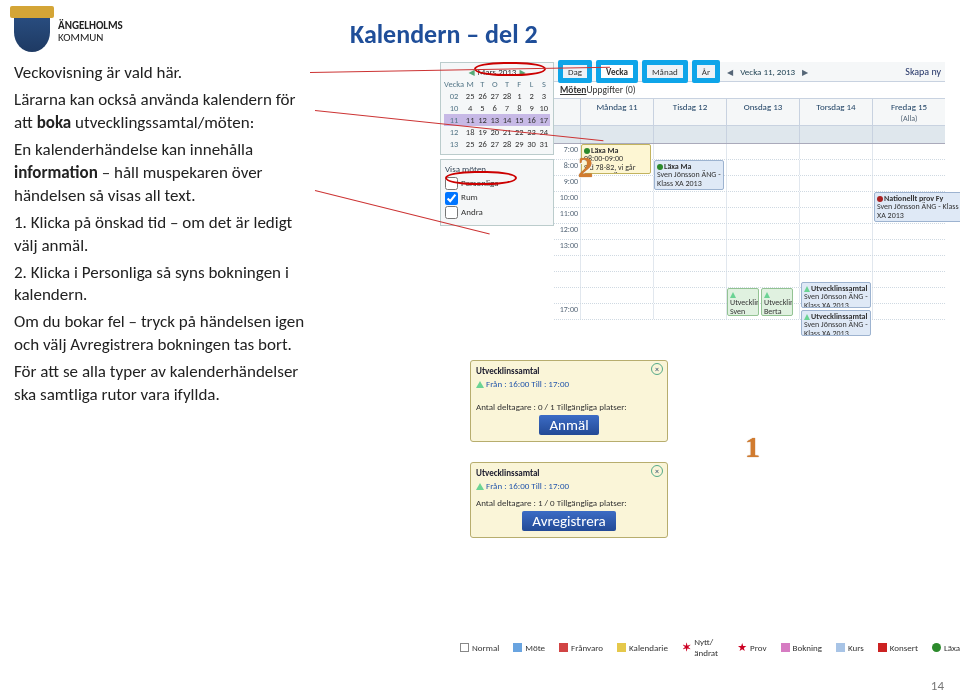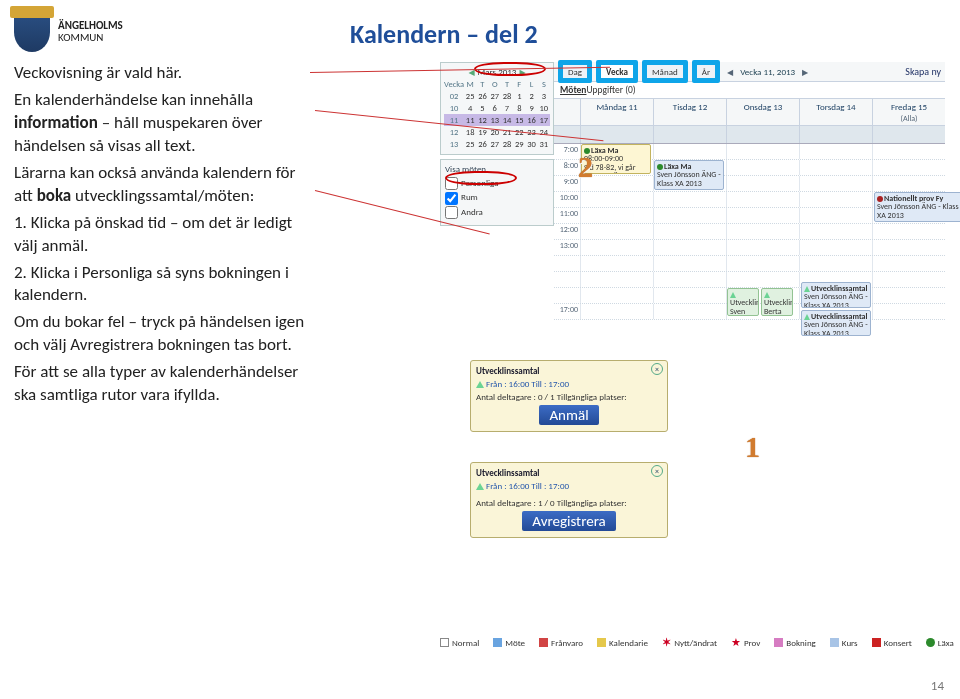--- a/index.html
+++ b/index.html
@@ -76,21 +76,21 @@
   
   .pop { position: absolute; width: 198px; background: #faf5d8; border: 1px solid #b7ad6e; border-radius: 3px; font-size: 9px; padding: 4px 5px 6px; }
   .pop .x { position: absolute; top: 2px; right: 4px; width: 12px; height: 12px; border: 1px solid #5a8; border-radius: 50%; font-size: 8px; line-height: 10px; text-align: center; color: #246; cursor: pointer; }
   .pop .tri { display: inline-block; width: 0; height: 0; border-left: 4px solid transparent; border-right: 4px solid transparent; border-bottom: 7px solid #6bd394; vertical-align: middle; margin-right: 2px; }
   .pop .blue { color: #2255aa; }
   .pop .btn { display: inline-block; background: linear-gradient(#3c6cc5,#234a96); color: #fff; padding: 1px 10px; border-radius: 2px; font-size: 15px; cursor: pointer; }
   .pop .cent { text-align: center; margin-top: 3px; }
   .pop-title { font-weight: 700; margin-bottom: 2px; color: #223; }
 
   
-  .legend { position: absolute; left: 440px; top: 636px; display: flex; gap: 14px; font-size: 9px; color: #333; align-items: center; }
+  .legend { position: absolute; left: 460px; top: 636px; display: flex; gap: 14px; font-size: 9px; color: #333; align-items: center; }
   .lg { display: flex; align-items: center; gap: 3px; }
   .lg .sw { width: 9px; height: 9px; display: inline-block; }
   .sw-norm { border: 1px solid #888; background: #fff; }
   .sw-mote { background: #69a4e0; }
   .sw-fran { background: #d14444; }
   .sw-kalh { background: #e5c84b; }
   .sw-nytt { color: #c02; font-weight: 700; font-size: 11px; }
   .sw-prov { color: #c02; font-size: 11px; }
   .sw-bok  { background: #d67cc2; }
   .sw-kurs { background: #a8c4e6; }
@@ -116,24 +116,24 @@
     <b>ÄNGELHOLMS</b>
     <span>KOMMUN</span>
   </div>
 </div>
 
 <div class="title-main">Kalendern – del 2</div>
 
 <div class="instructions">
   <p>Veckovisning är vald här.</p>
   <p>
-    <span>En kalenderhändelse kan innehålla </span><span class="b">information</span><span> – håll muspekaren över händelsen så visas all text.</span>
+    <span>Lärarna kan också använda kalendern för att </span><span class="b">boka</span><span> utvecklingssamtal/möten:</span>
   </p>
   <p>
-    <span>Lärarna kan också använda kalendern för att </span><span class="b">boka</span><span> utvecklingssamtal/möten:</span>
+    <span>En kalenderhändelse kan innehålla </span><span class="b">information</span><span> – håll muspekaren över händelsen så visas all text.</span>
   </p>
   <p>1. Klicka på önskad tid – om det är ledigt välj anmäl.</p>
   <p>2. Klicka i Personliga så syns bokningen i kalendern.</p>
   <p>Om du bokar fel – tryck på händelsen igen och välj Avregistrera bokningen tas bort.</p>
   <p>För att se alla typer av kalenderhändelser ska samtliga rutor vara ifyllda.</p>
 </div>
 
 <div class="app">
 
   <div class="toprow">
@@ -373,21 +373,21 @@
           </div>
         </div>
       </div>
     </div>
   </div>
 
   <div class="pop" style="left:30px;top:298px;">
     <div class="x">×</div>
     <div class="pop-title">Utvecklinssamtal</div>
     <div><span class="tri"></span><span class="blue">Från : 16:00 Till : 17:00</span></div>
-    <div style="margin-top:2px;">Antal deltagare : 0 / 1 Tillgängliga platser:</div>
+    <div style="margin-top:12px;">Antal deltagare : 0 / 1 Tillgängliga platser:</div>
     <div class="cent"><span class="btn">Anmäl</span></div>
   </div>
 
   <div class="pop" style="left:30px;top:400px;">
     <div class="x">×</div>
     <div class="pop-title">Utvecklinssamtal</div>
     <div><span class="tri"></span><span class="blue">Från : 16:00 Till : 17:00</span></div>
     <div style="margin-top:6px;">Antal deltagare : 1 / 0 Tillgängliga platser:</div>
     <div class="cent"><span class="btn">Avregistrera</span></div>
   </div>

